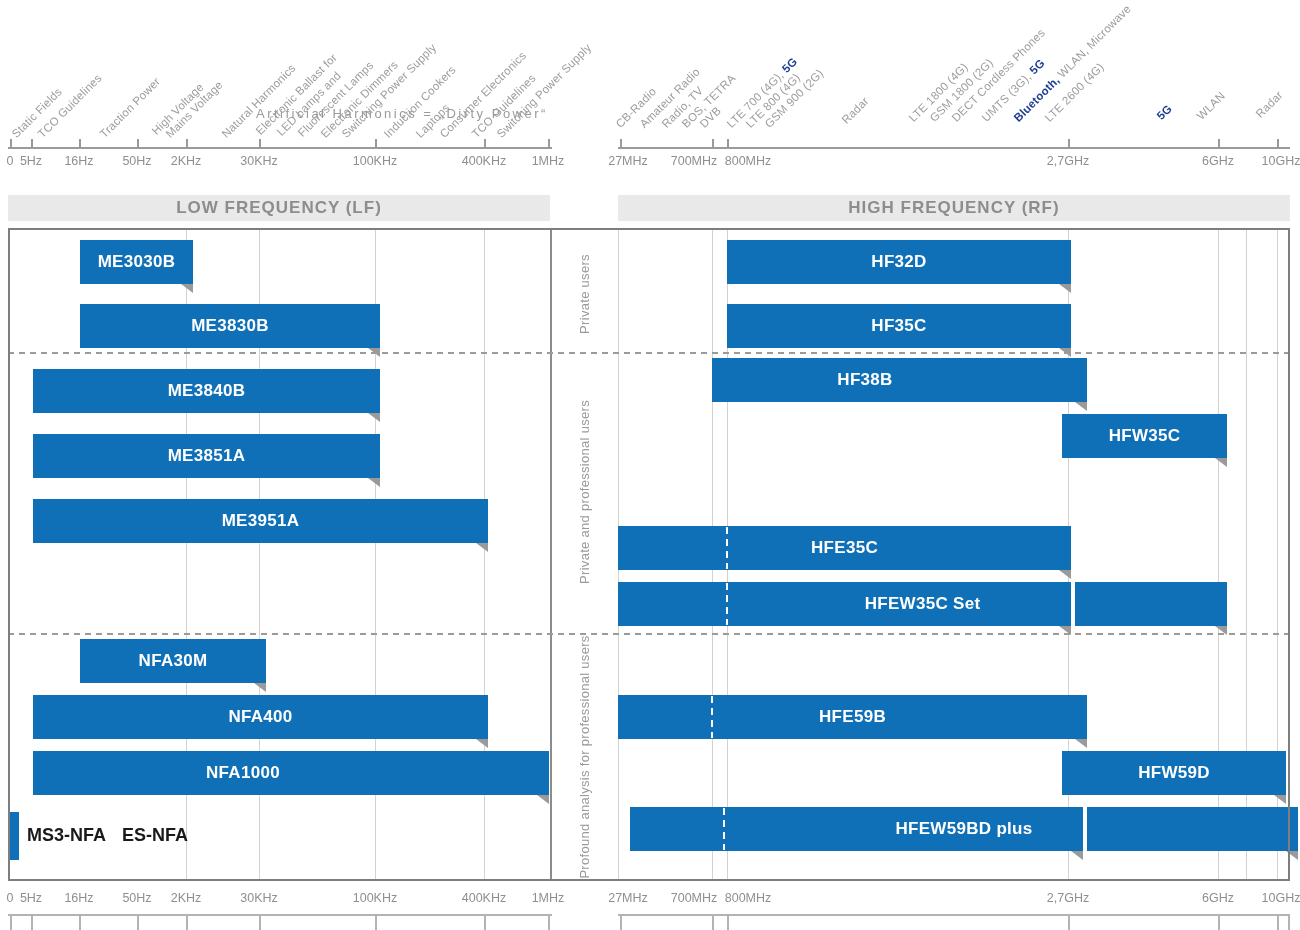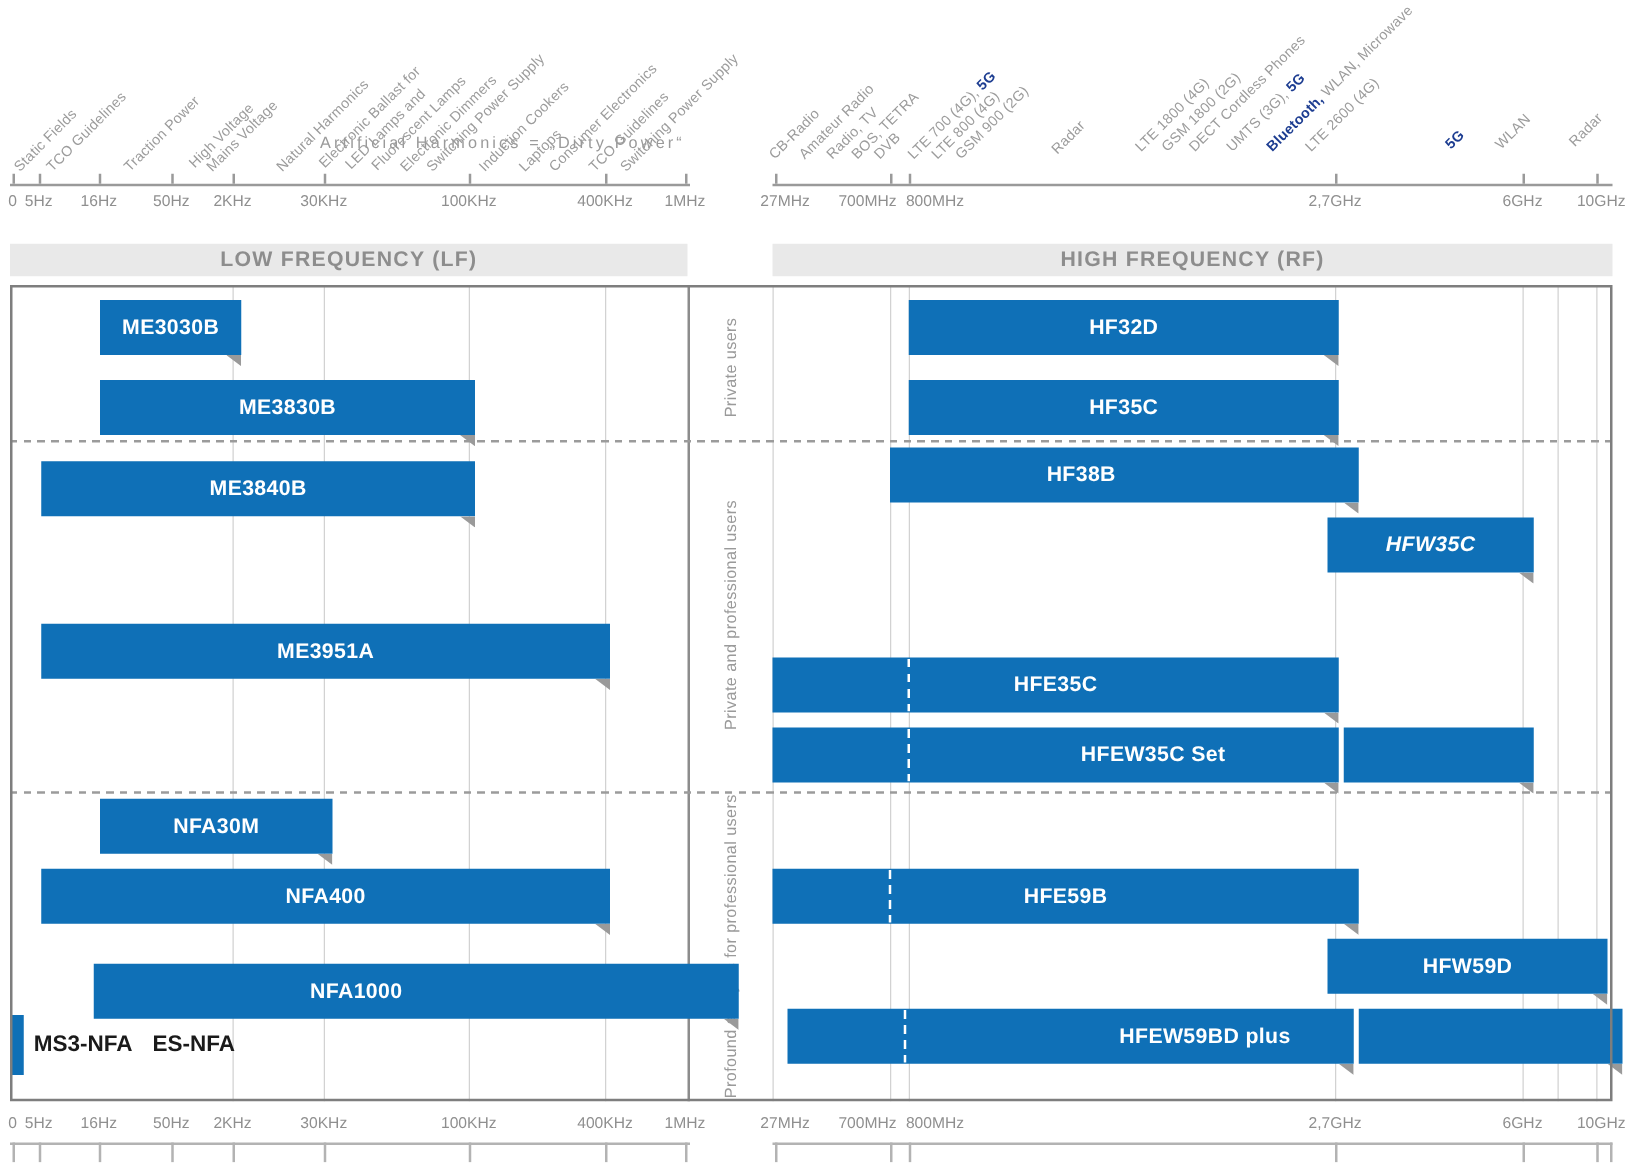--- a/index.html
+++ b/index.html
@@ -251,49 +251,53 @@
       <div class="bar-label">ME3030B</div>
     </div>
     <div class="bar" style="left: 80px; top: 304px; width: 300px; height: 44px;">
       <div class="seg" style="left: 0px; width: 300px;"></div>
       <div class="bar-label">ME3830B</div>
     </div>
     <div class="bar" style="left: 33px; top: 369px; width: 347px; height: 44px;">
       <div class="seg" style="left: 0px; width: 347px;"></div>
       <div class="bar-label">ME3840B</div>
     </div>
+    <div class="bar" style="left: 33px; top: 434px; width: 347px; height: 44px;">
+      <div class="seg" style="left: 0px; width: 347px;"></div>
+      <div class="bar-label">ME3851A</div>
+    </div>
     <div class="bar" style="left: 33px; top: 499px; width: 455px; height: 44px;">
       <div class="seg" style="left: 0px; width: 455px;"></div>
       <div class="bar-label">ME3951A</div>
     </div>
     <div class="bar" style="left: 80px; top: 639px; width: 186px; height: 44px;">
       <div class="seg" style="left: 0px; width: 186px;"></div>
       <div class="bar-label">NFA30M</div>
     </div>
     <div class="bar" style="left: 33px; top: 695px; width: 455px; height: 44px;">
       <div class="seg" style="left: 0px; width: 455px;"></div>
       <div class="bar-label">NFA400</div>
     </div>
-    <div class="bar" style="left: 33px; top: 771px; width: 420px; height: 44px; margin-left: 42px;">
+    <div class="bar" style="left: 33px; top: 751px; width: 420px; height: 44px;">
       <div class="seg" style="left: 0px; width: 516px;"></div>
       <div class="bar-label">NFA1000</div>
     </div>
     <div class="bar" style="left: 727px; top: 240px; width: 344px; height: 44px;">
       <div class="seg" style="left: 0px; width: 344px;"></div>
       <div class="bar-label">HF32D</div>
     </div>
     <div class="bar" style="left: 727px; top: 304px; width: 344px; height: 44px;">
       <div class="seg" style="left: 0px; width: 344px;"></div>
       <div class="bar-label">HF35C</div>
     </div>
     <div class="bar" style="left: 712px; top: 358px; width: 306px; height: 44px;">
       <div class="seg" style="left: 0px; width: 375px;"></div>
       <div class="bar-label">HF38B</div>
     </div>
-    <div class="bar" style="left: 1062px; top: 414px; width: 165px; height: 44px; font-style: italic;">
+    <div class="bar" style="left: 1062px; top: 414px; width: 165px; height: 44px;">
       <div class="seg" style="left: 0px; width: 165px;"></div>
       <div class="bar-label">HFW35C</div>
     </div>
     <div class="bar" style="left: 618px; top: 526px; width: 453px; height: 44px;">
       <div class="seg" style="left: 0px; width: 453px;"></div>
       <div class="bar-dash" style="left: 108px;"></div>
       <div class="bar-label">HFE35C</div>
     </div>
     <div class="bar" style="left: 618px; top: 582px; width: 609px; height: 44px;">
       <div class="seg" style="left: 0px; width: 453px;"></div>

